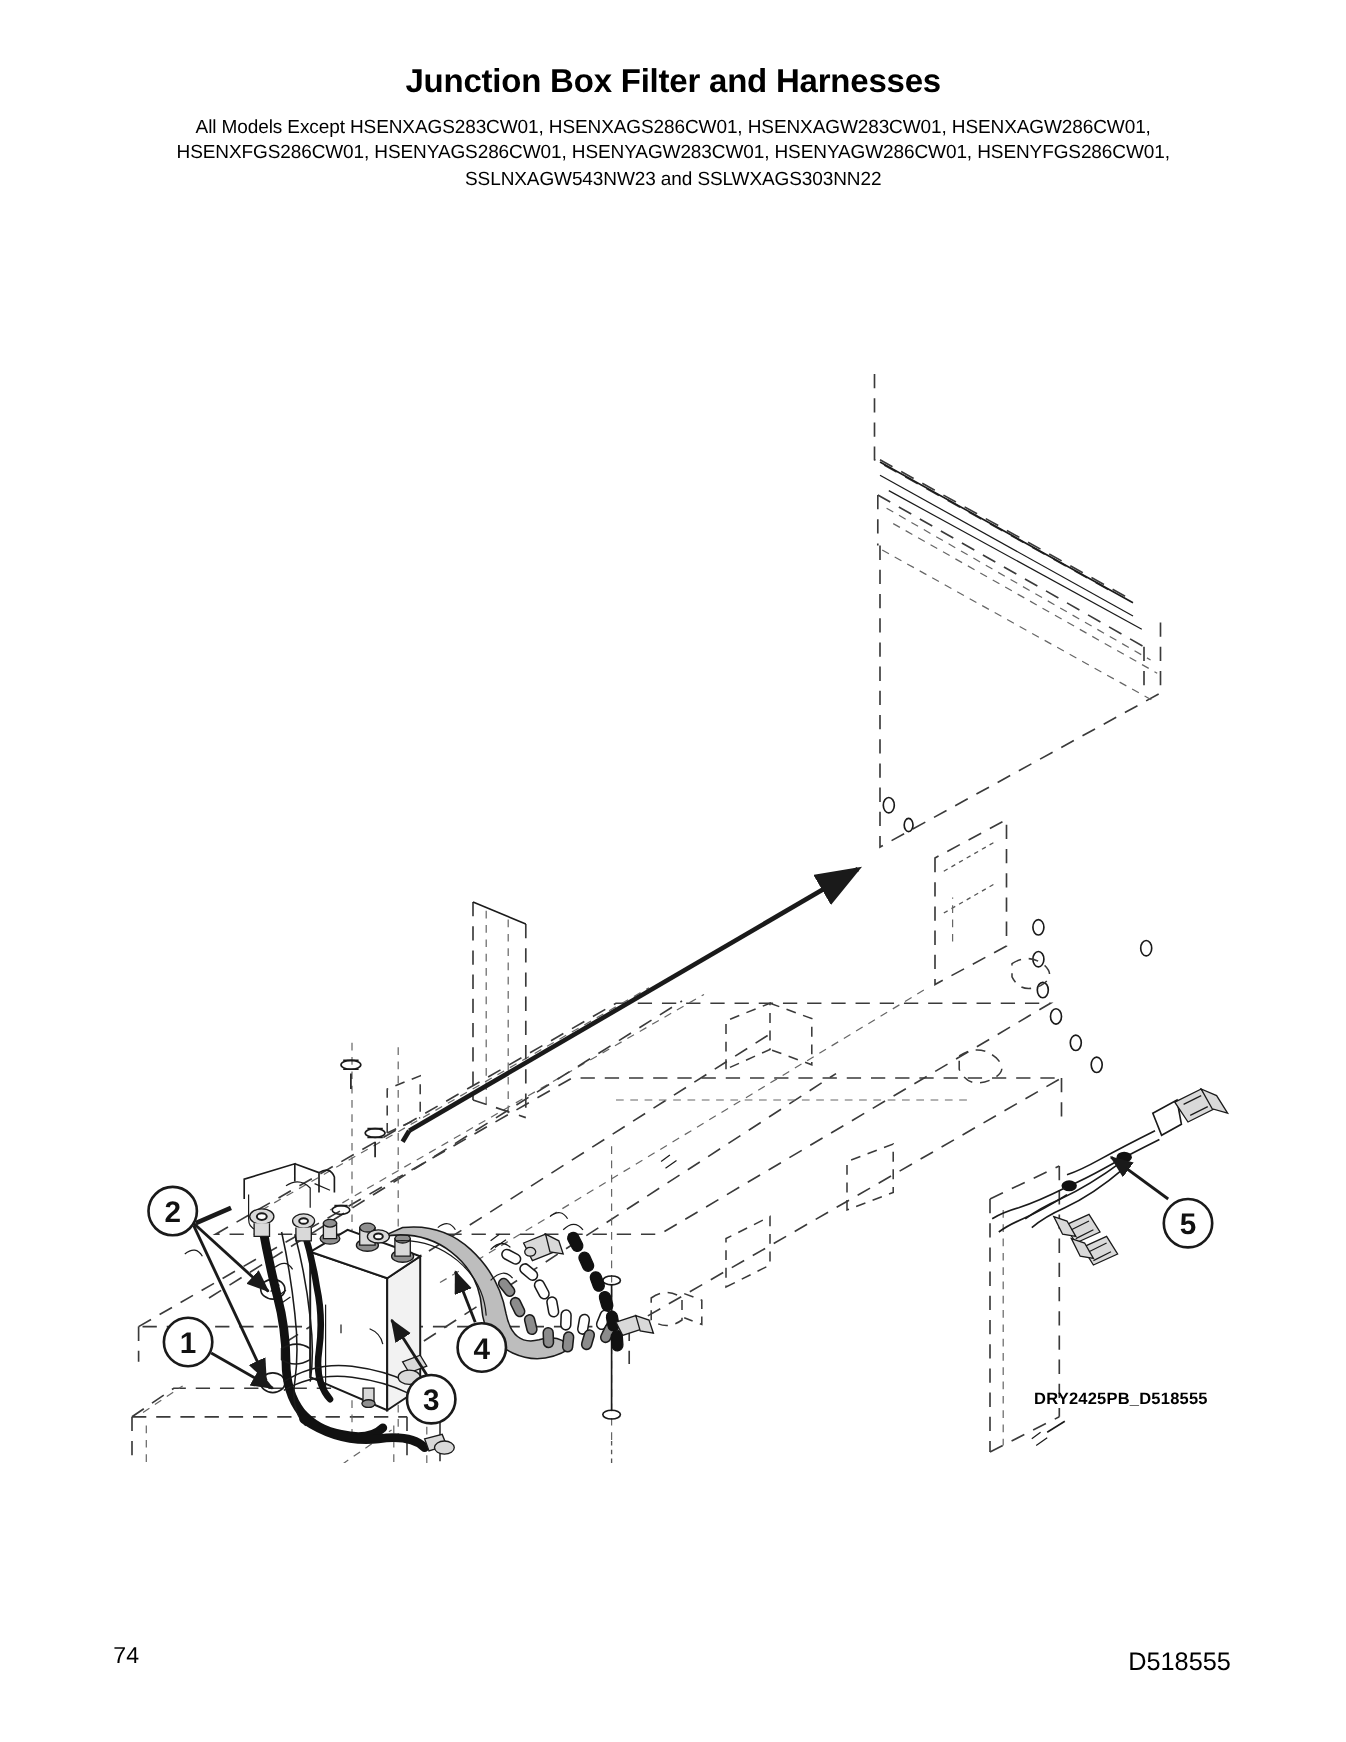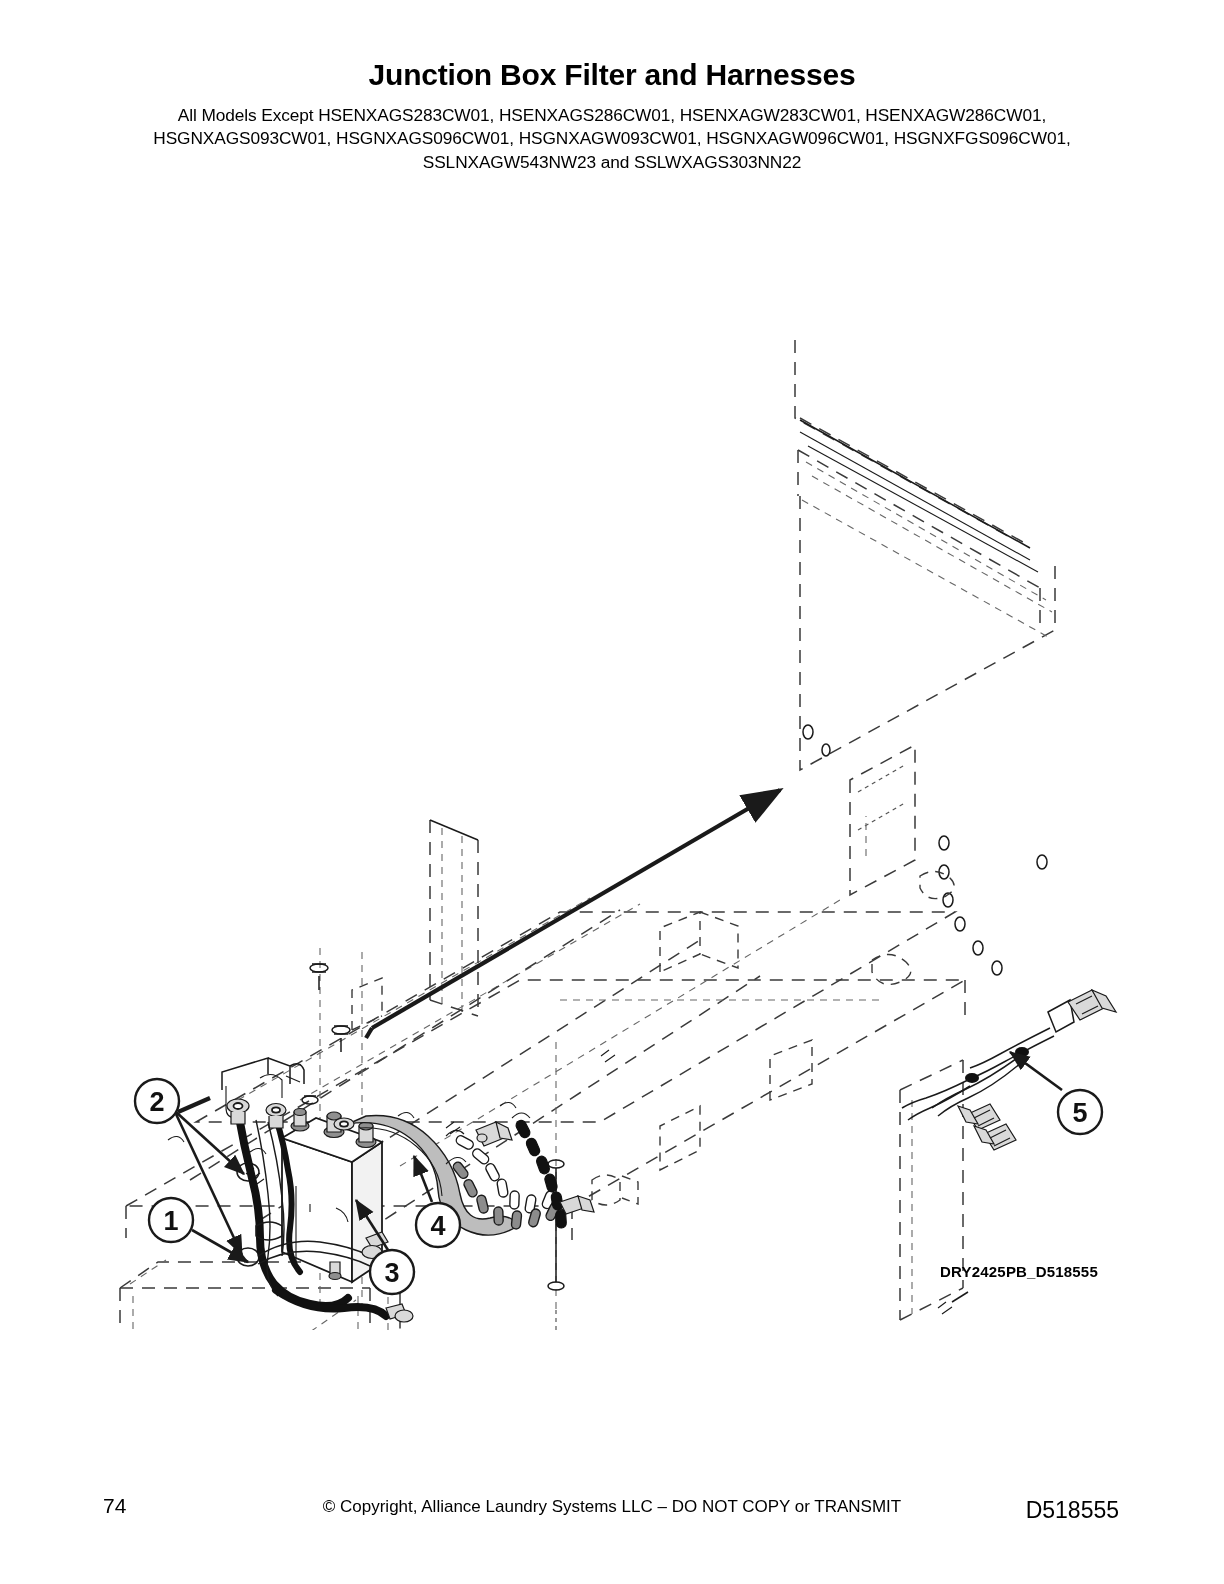--- a/index.html
+++ b/index.html
@@ -88,21 +88,21 @@
     font-size: 23px;
   }
 </style>
 </head>
 <body>
 
 <div id="page-header">
   <h1 id="doc-title">Junction Box Filter and Harnesses</h1>
   <div id="model-list">
     <span class="model-line">All Models Except HSENXAGS283CW01, HSENXAGS286CW01, HSENXAGW283CW01, HSENXAGW286CW01,</span>
-    <span class="model-line">HSGNXAGS093CW01, HSGNXAGS096CW01, HSGNXAGW093CW01, HSGNXAGW096CW01, HSGNXFGS096CW01,</span>
+    <span class="model-line">HSENXFGS286CW01, HSENYAGS286CW01, HSENYAGW283CW01, HSENYAGW286CW01, HSENYFGS286CW01,</span>
     <span class="model-line">SSLNXAGW543NW23 and SSLWXAGS303NN22</span>
   </div>
 </div>
 
 <div id="diagram-area">
 <svg id="diagram-svg" width="1224" height="1030" viewBox="0 0 1224 1030" xmlns="http://www.w3.org/2000/svg">
   <defs>
     <style>
       .ph  { fill:none; stroke:#3a3a3a; stroke-width:1.5; stroke-dasharray:13 9; }
       .ph2 { fill:none; stroke:#3a3a3a; stroke-width:1.4; stroke-dasharray:9 7; }
@@ -461,15 +461,14 @@
       <text class="caltxt" x="1080" y="822">5</text>
     </g>
   </g>
 </svg>
 </div>
 
 <div id="drawing-code">DRY2425PB_D518555</div>
 
 <div id="page-footer">
   <div id="page-number">74</div>
-  <div id="copyright-notice">© Copyright, Alliance Laundry Systems LLC – DO NOT COPY or TRANSMIT</div>
   <div id="doc-number">D518555</div>
 </div>
 
 </body></html>

